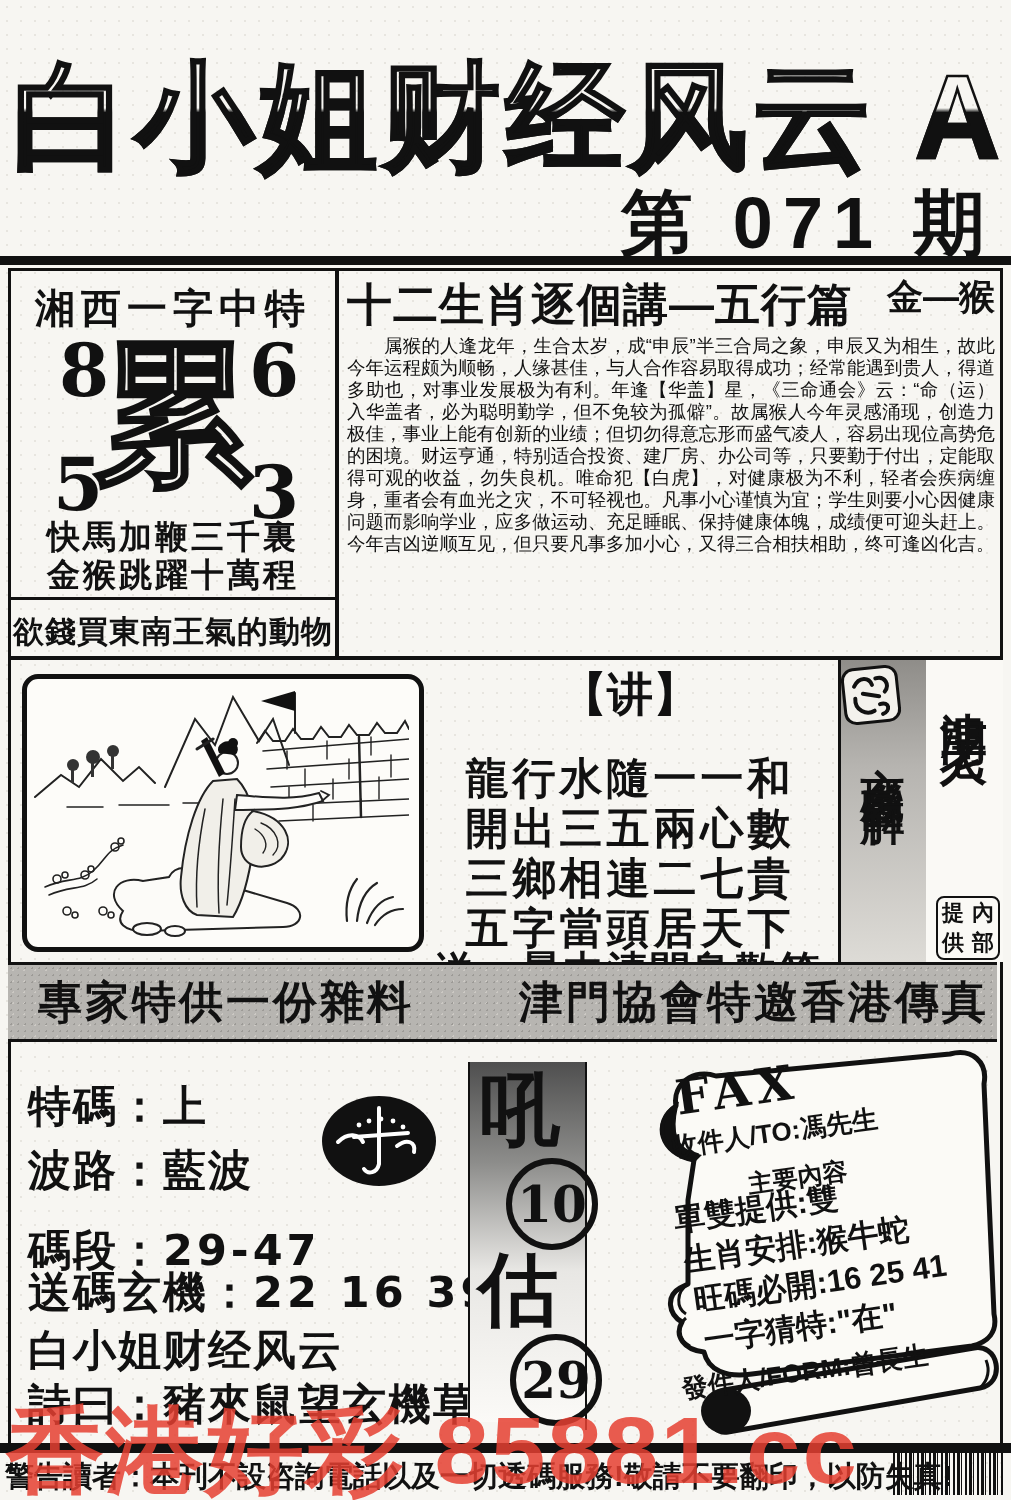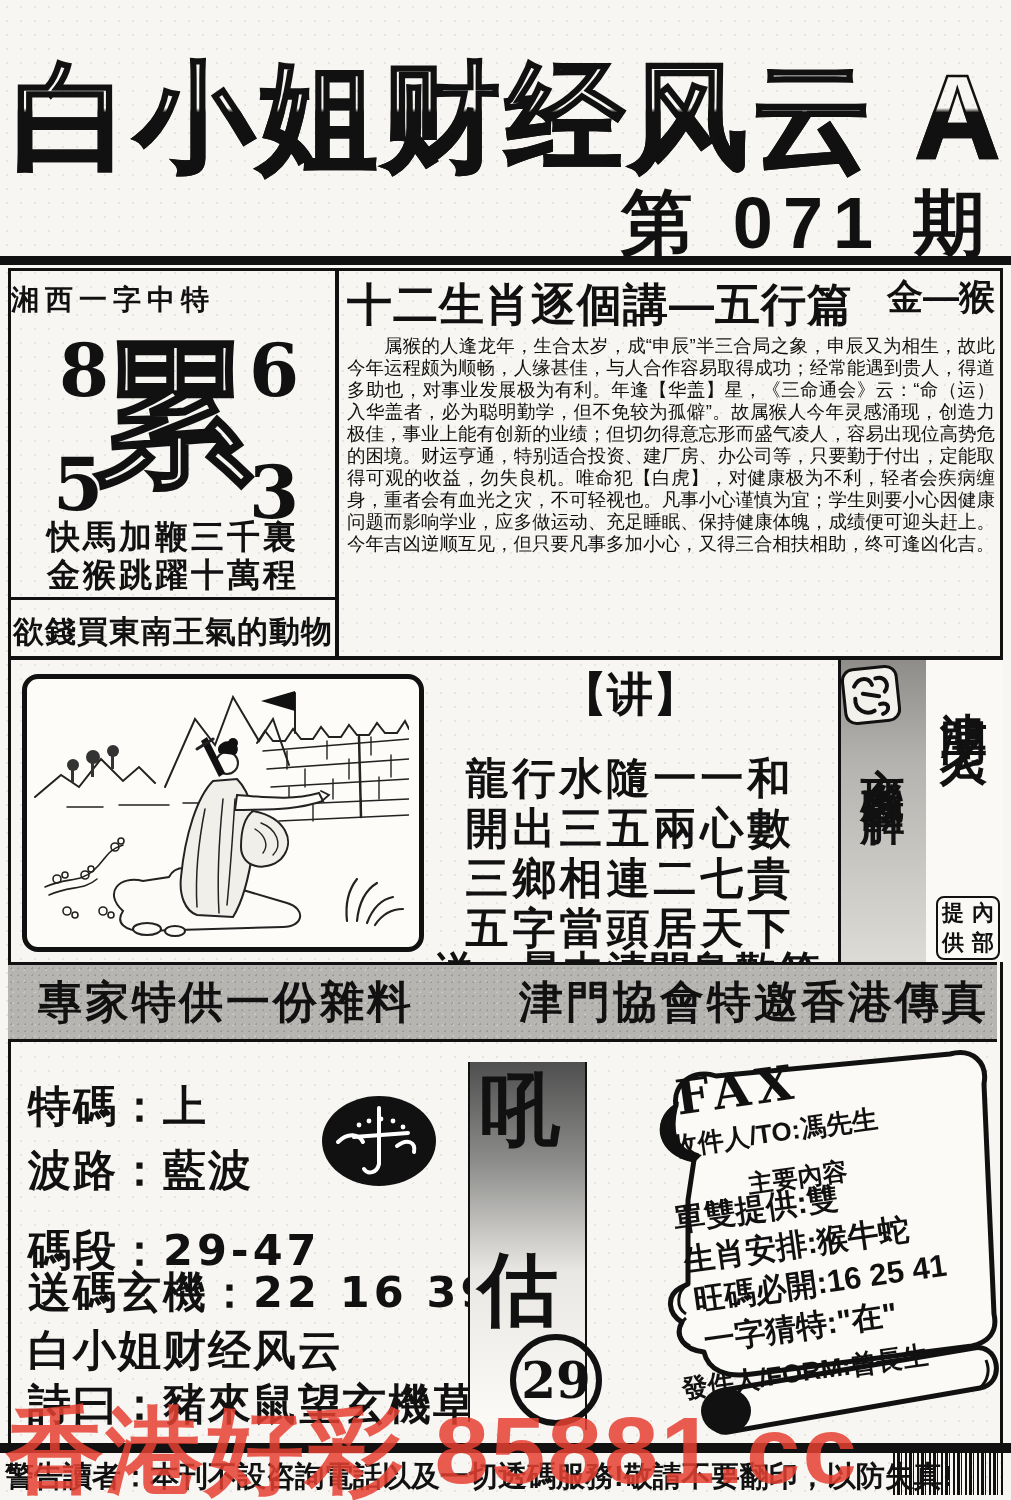--- a/index.html
+++ b/index.html
@@ -23,21 +23,21 @@
     -webkit-text-stroke:2.5px #111;
   }
   .issue{right:16px;top:176px;font-size:72px;font-weight:900;letter-spacing:10px;}
   .top-bar{left:0;top:256px;width:1011px;height:9px;background:#111;}
   
   .frame{left:8px;top:268px;width:989px;height:1175px;border:3px solid #111;}
   .vdiv1{left:335px;top:270px;width:4px;height:388px;background:#111;}
   .hdiv1{left:10px;top:656px;width:993px;height:4px;background:#111;}
   
   .xiangxi{left:11px;top:271px;width:324px;height:385px;}
-  .xiangxi-title{left:0;top:10px;width:100%;font-size:28px;font-weight:900;letter-spacing:6px;}
+  .xiangxi-title{left:0;top:10px;width:100%;text-align:center;font-size:40px;font-weight:900;letter-spacing:6px;}
   .corner-num{font-family:"DejaVu Serif","Liberation Serif",serif;font-size:72px;font-weight:700;line-height:1;}
   .n8{left:48px;top:64px;} .n6{left:238px;top:64px;}
   .n5{left:42px;top:178px;} .n3{left:238px;top:186px;}
   .bigchar{left:0;top:60px;width:100%;text-align:center;font-size:158px;line-height:1.05;
     font-weight:900;color:transparent;-webkit-text-stroke:3px #111;}
   .xverse{left:0;width:100%;text-align:center;font-size:33px;font-weight:800;letter-spacing:3px;}
   .xv1{top:244px;} .xv2{top:282px;}
   .xdiv{left:0;top:326px;width:100%;height:3px;background:#111;}
   .xhint{left:0;top:340px;width:100%;text-align:center;font-size:31px;font-weight:800;letter-spacing:1px;}
   
@@ -265,20 +265,23 @@
           <circle cx="51" cy="29" r="2.4"></circle>
         <circle cx="63" cy="27" r="2.4"></circle>
           <circle cx="75" cy="29" r="2.4"></circle>
         <circle cx="85" cy="35" r="2.4"></circle>
       </g>
     </svg>
   </div>
 
   <div class="abs shout">
     <div class="shout-char sc1">吼</div>
+    <div class="shout-circ cc1">
+        <span>10</span>
+      </div>
     <div class="shout-char sc2">估</div>
     <div class="shout-circ cc2">
         <span>29</span>
       </div>
   </div>
   <div class="abs shout-line"></div>
 
   <div class="abs scroll">
     <svg width="403" height="398" viewBox="0 0 403 398" fill="none">
       <path d="M92,118 C58,112 50,80 74,64 C70,42 92,26 114,34 L348,12 C370,6 386,20 382,42 L392,272 C396,290 386,300 370,304 L150,332 C124,336 106,328 102,310 C82,308 72,294 80,280 C66,272 64,254 78,246 L86,242 L86,158 Z" fill="#fbfaf6" stroke="#111" stroke-width="5" stroke-linejoin="round"></path>

